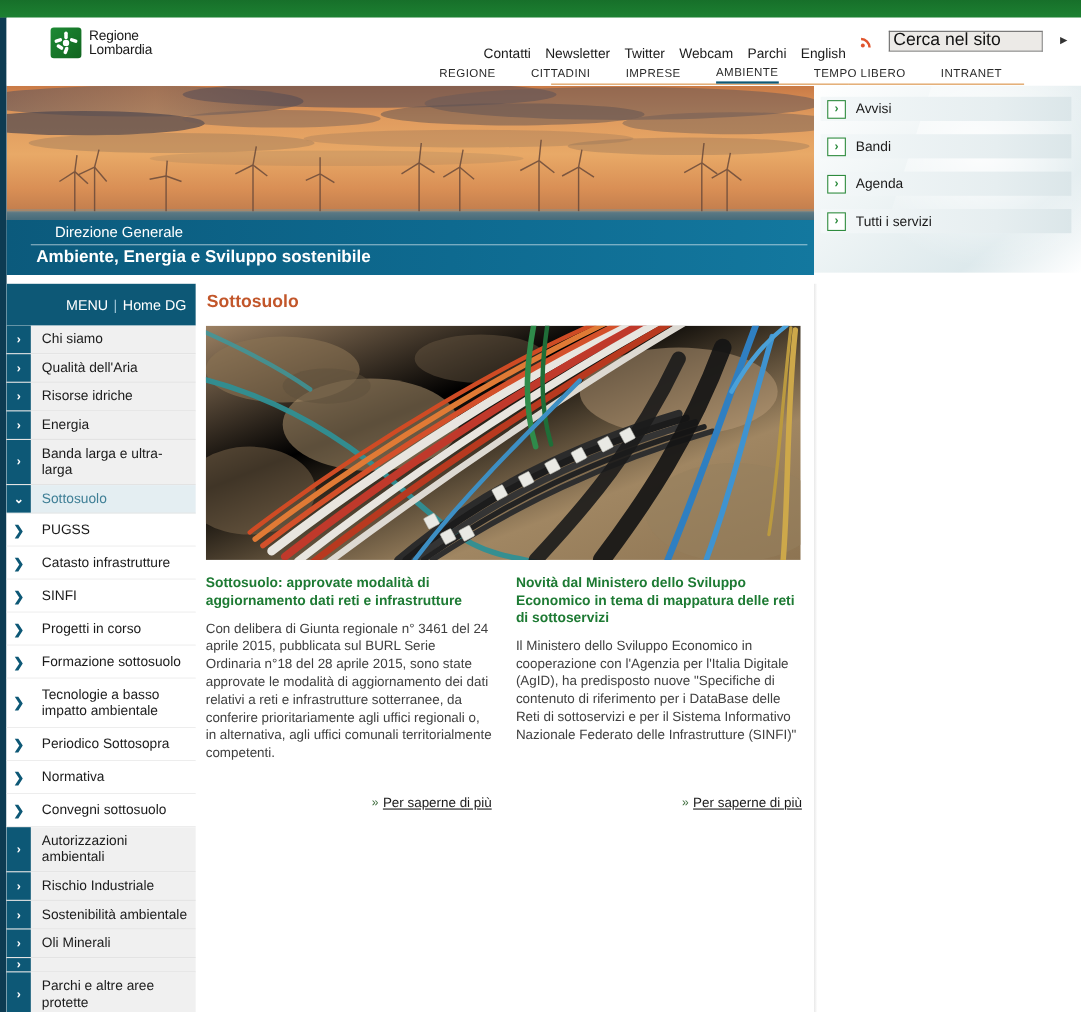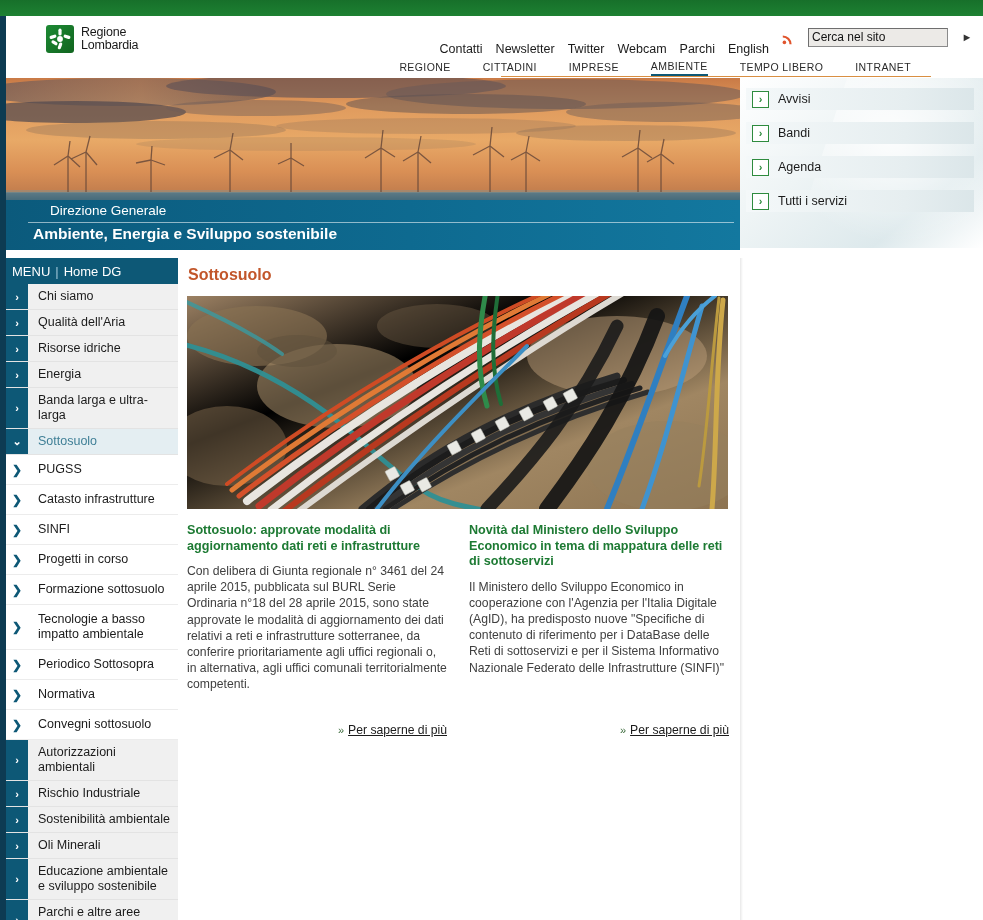--- a/index.html
+++ b/index.html
@@ -55,21 +55,21 @@
     cursor:pointer;
     margin-top:23px;
   }
   .rss-icon{ width:13px; height:13px; position:relative; display:inline-block; }
   .searchbox{
     width:140px; height:19px;
     border:1px solid #8a8a8a;
     border-top-color:#6e6e6e; border-left-color:#6e6e6e;
     background:#eceae7;
     font-family:"Liberation Sans", sans-serif;
-    font-size:12px; color:#111; padding:0 3px;
+    font-size:16px; color:#111; padding:0 3px;
     outline:none;
   }
   .search-arrow{
     width:12px; text-align:center; font-size:11px; color:#333; cursor:pointer;
     line-height:1;
   }
 
   
   .navstrip{
     position:absolute; left:6px; top:58px; width:977px; height:20px;
@@ -143,23 +143,23 @@
   .svc-label{
     margin-left:9px; font-size:12.5px; color:#1b1b1b;
   }
 
   
   .menu{
     position:absolute; left:6px; top:258px; width:172px; height:662px;
     background:#ffffff;
   }
   .menu-head{
-    width:172px; height:26px; background:#0d5876;
+    width:172px; height:38px; background:#0d5876;
     display:flex; align-items:center;
-    color:#ffffff; font-size:13px;
+    color:#ffffff; font-size:13px;padding-left:48px;
   }
   .menu-head .m1{ margin-left:6px; }
   .menu-head .sep{ margin:0 5px; color:#9dc4d6; }
   .menu-head .m2{ }
 
   .mi{
     position:relative; width:172px; display:flex; align-items:flex-start;
     border-bottom:1px solid #e3e3e3; cursor:pointer;
     background:#f0f0f0;
   }
@@ -506,21 +506,20 @@
     <div class="mi">
       <span class="chev">›</span>
       <span class="lbl">Sostenibilità ambientale</span>
     </div>
     <div class="mi">
       <span class="chev">›</span>
       <span class="lbl">Oli Minerali</span>
     </div>
     <div class="mi">
       <span class="chev">›</span>
-      <span class="lbl">Educazione ambientale e sviluppo sostenibile</span>
     </div>
     <div class="mi">
       <span class="chev">›</span>
       <span class="lbl">Parchi e altre aree protette</span>
     </div>
   </div>
 
   <div class="content">
     <div class="c-title">Sottosuolo</div>
 

